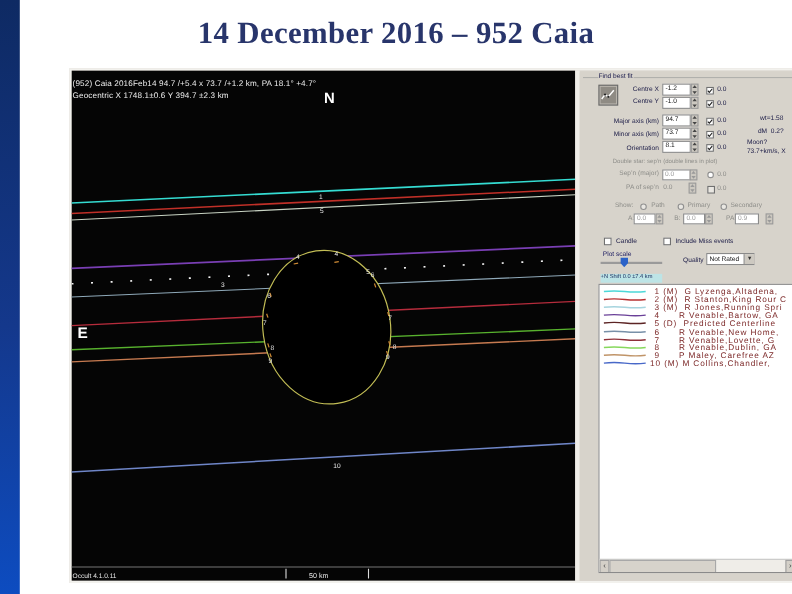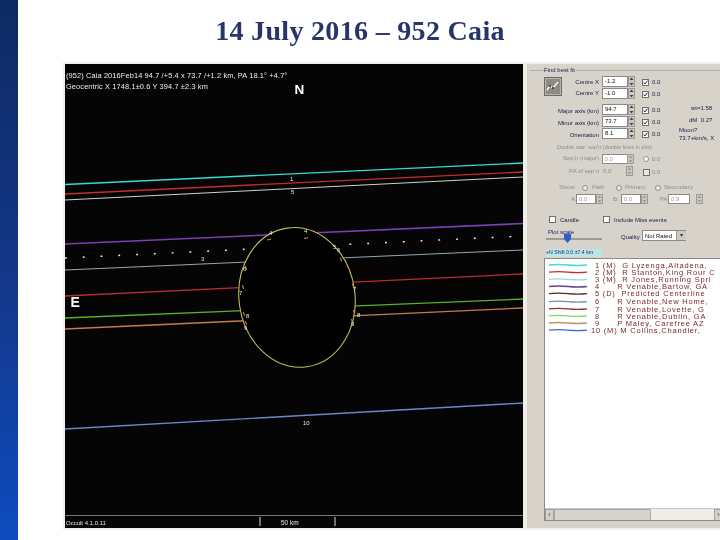--- a/index.html
+++ b/index.html
@@ -27,21 +27,21 @@
   .gry{color:#8d8d89;}
   .rad{position:absolute;width:6px;height:6px;border:1px solid #909090;border-radius:50%;
       background:#fff;box-sizing:border-box;}
 </style>
 </head>
 <body>
 <div id="leftbar"></div>
 <svg id="swoosh" width="40" height="140" viewBox="0 0 40 140" style="height:140px;top:400px;bottom:auto;">
   <path d="M -2 28 Q 20 32 40 48 L 40 73 Q 18 54 -2 51 Z" fill="#dfe3ee"></path>
 </svg>
-<div id="title">14 July 2016 – 952 Caia</div>
+<div id="title">14 December 2016 – 952 Caia</div>
 
 <div id="shot">
   <svg id="chart" width="458" height="464" viewBox="0 0 458 464">
     <rect x="0" y="0" width="458" height="464" fill="#050505"></rect>
 
     <line x1="0" y1="120.5" x2="458" y2="99" stroke="#35dcd2" stroke-width="1.4"></line>
     <line x1="0" y1="130" x2="458" y2="108" stroke="#c03028" stroke-width="1.4"></line>
     <line x1="0" y1="136" x2="458" y2="113" stroke="#c9d4c4" stroke-width="1"></line>
     <line x1="0" y1="180" x2="458" y2="159.5" stroke="#7a3fb5" stroke-width="1.6"></line>
     <line x1="0" y1="194" x2="458" y2="172" stroke="#f2f2f2" stroke-width="1.5" stroke-dasharray="1.8 16"></line>

